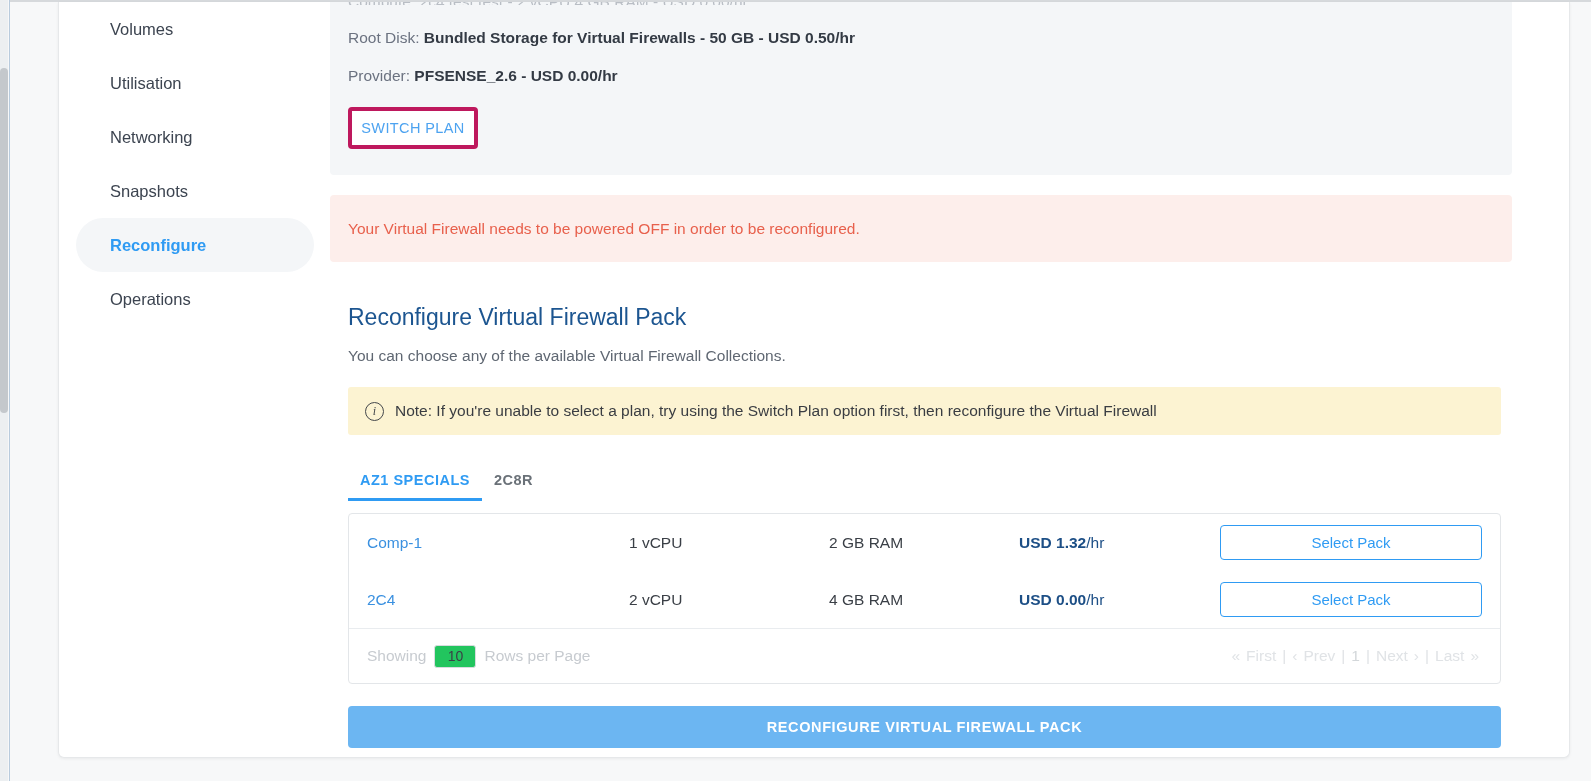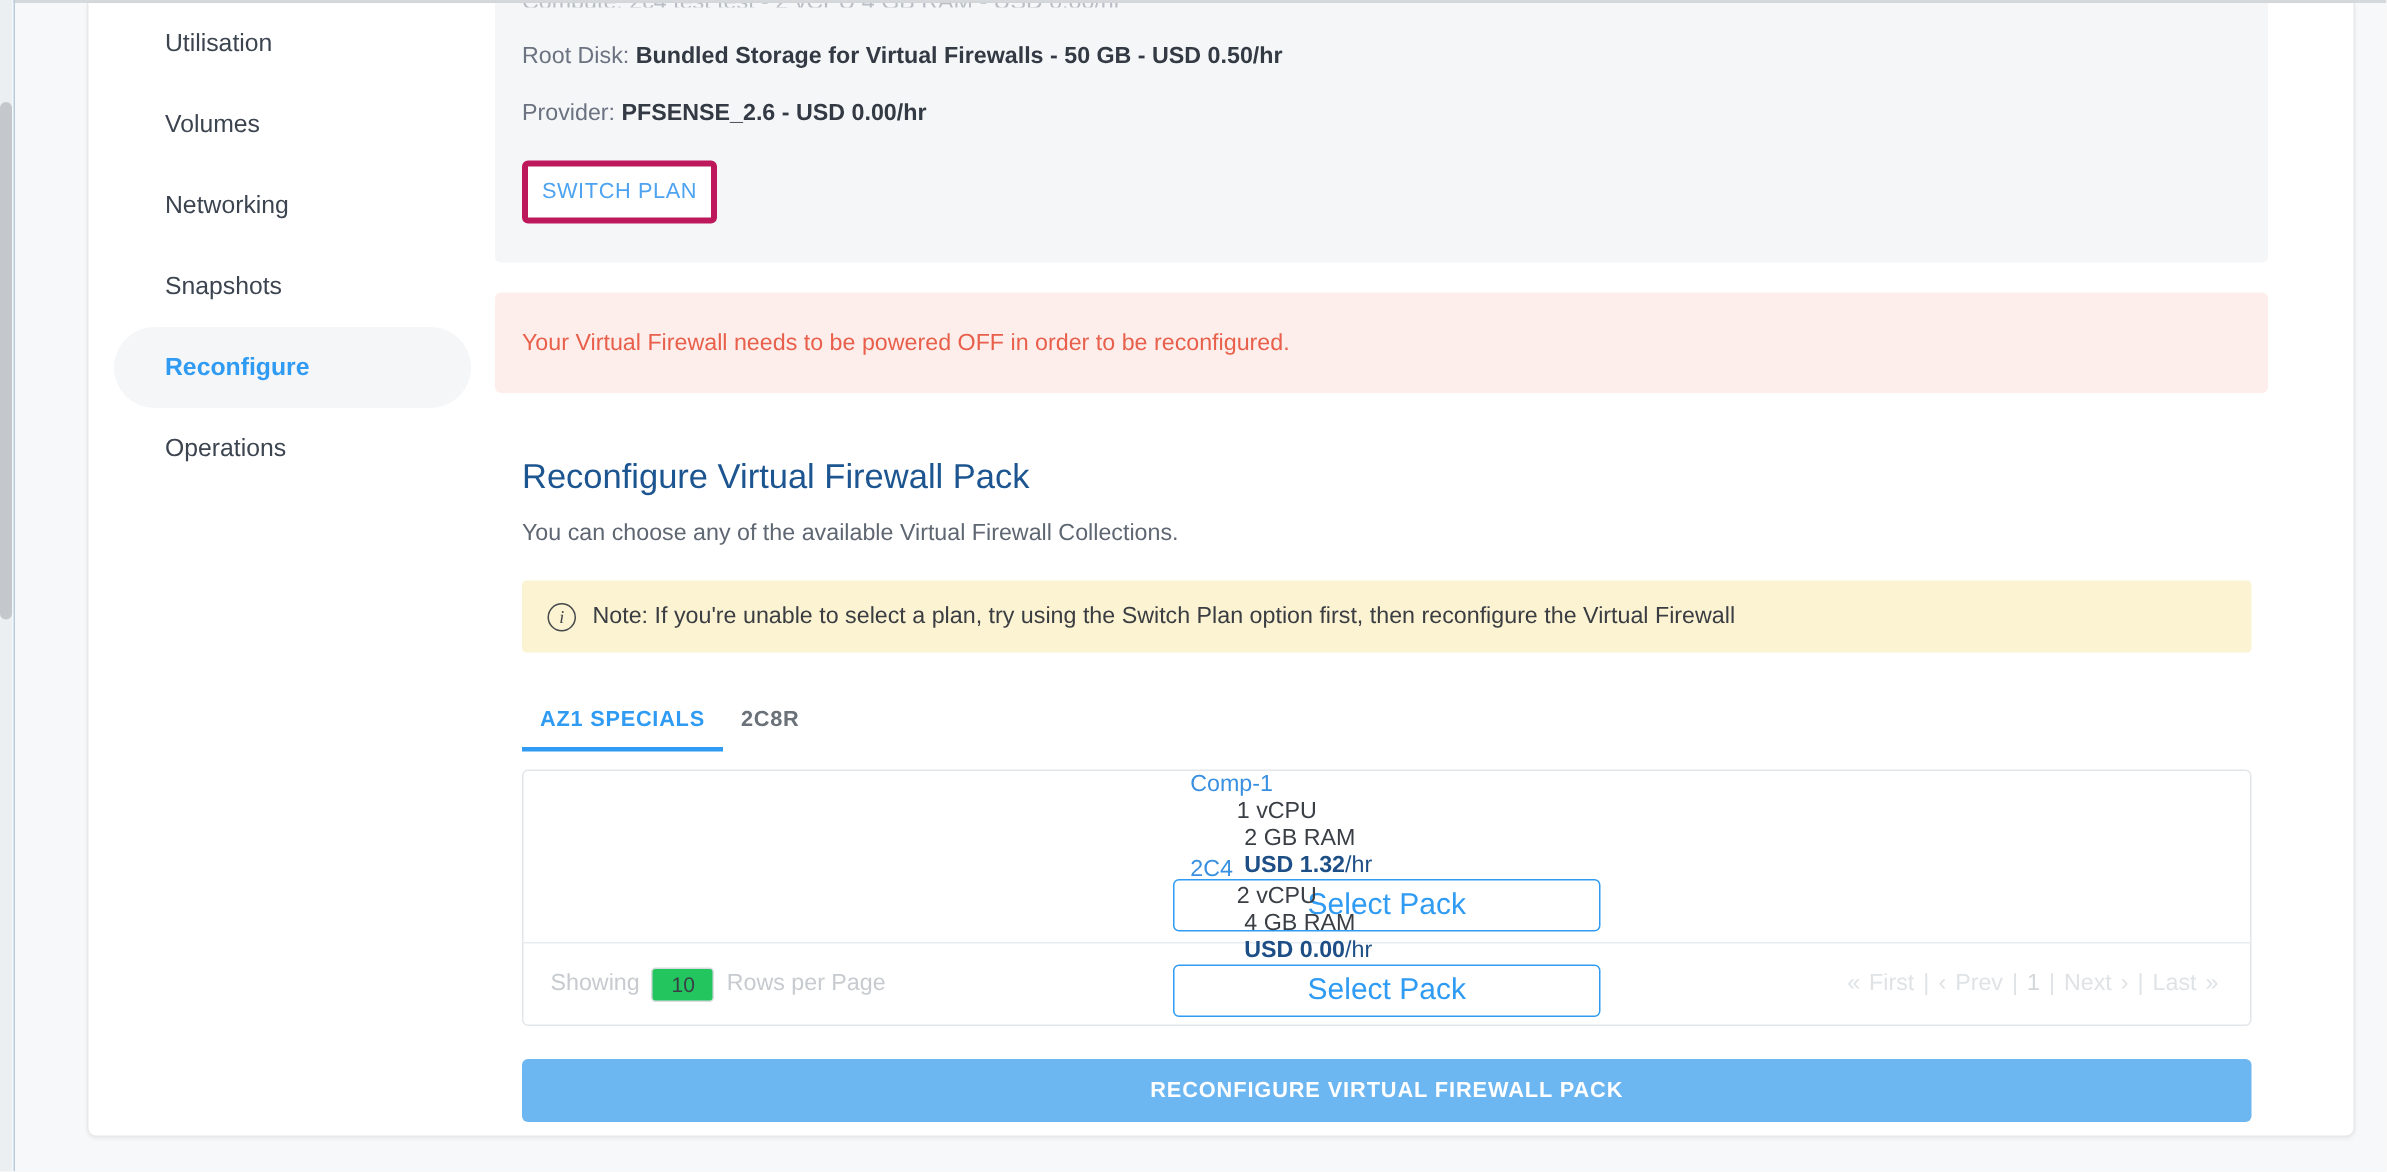--- a/index.html
+++ b/index.html
@@ -210,21 +210,20 @@
     border-radius: 4px;
     background: #fff;
     box-sizing: border-box;
   }
   .plan-row {
     display: flex;
     align-items: center;
     height: 57px;
     padding: 0 18px;
     box-sizing: border-box;
-    flex-direction: column;
   }
   .cell-name {
     width: 262px;
     color: #3a90e0;
     font-size: 15.5px;
     cursor: pointer;
   }
   .cell-cpu {
     width: 200px;
     color: #3a3f46;
@@ -237,26 +236,26 @@
   }
   .cell-price {
     width: 190px;
     color: #1d4f86;
     font-size: 15.5px;
   }
   .cell-price .amount { font-weight: bold; }
   .cell-price .unit { font-weight: normal; }
   .cell-action { flex: 1; display: flex; justify-content: flex-end; }
   .select-pack-button {
-    width: 285px; height: 35px;
+    width: 262px; height: 35px;
     background: #ffffff;
     border: 1px solid #2f9bf3;
     border-radius: 4px;
     color: #2f9bf3;
-    font-size: 20px;
+    font-size: 15px;
     cursor: pointer;
     font-family: "Liberation Sans", sans-serif;
   }
 
   
   #pagination-row {
     border-top: 1px solid #e9ecef;
     height: 55px;
     display: flex;
     align-items: center;
@@ -316,24 +315,24 @@
 
   <div id="browser-scrollbar">
     <div id="browser-scrollbar-thumb"></div>
   </div>
   <div id="page-left-rule"></div>
 
   <div id="content-card">
 
     <nav id="side-nav">
       <div class="nav-item">
+        <span>Volumes</span>
+      </div>
+      <div class="nav-item">
         <span>Utilisation</span>
-      </div>
-      <div class="nav-item">
-        <span>Volumes</span>
       </div>
       <div class="nav-item">
         <span>Networking</span>
       </div>
       <div class="nav-item">
         <span>Snapshots</span>
       </div>
       <div class="nav-item active">
         <span>Reconfigure</span>
       </div>

